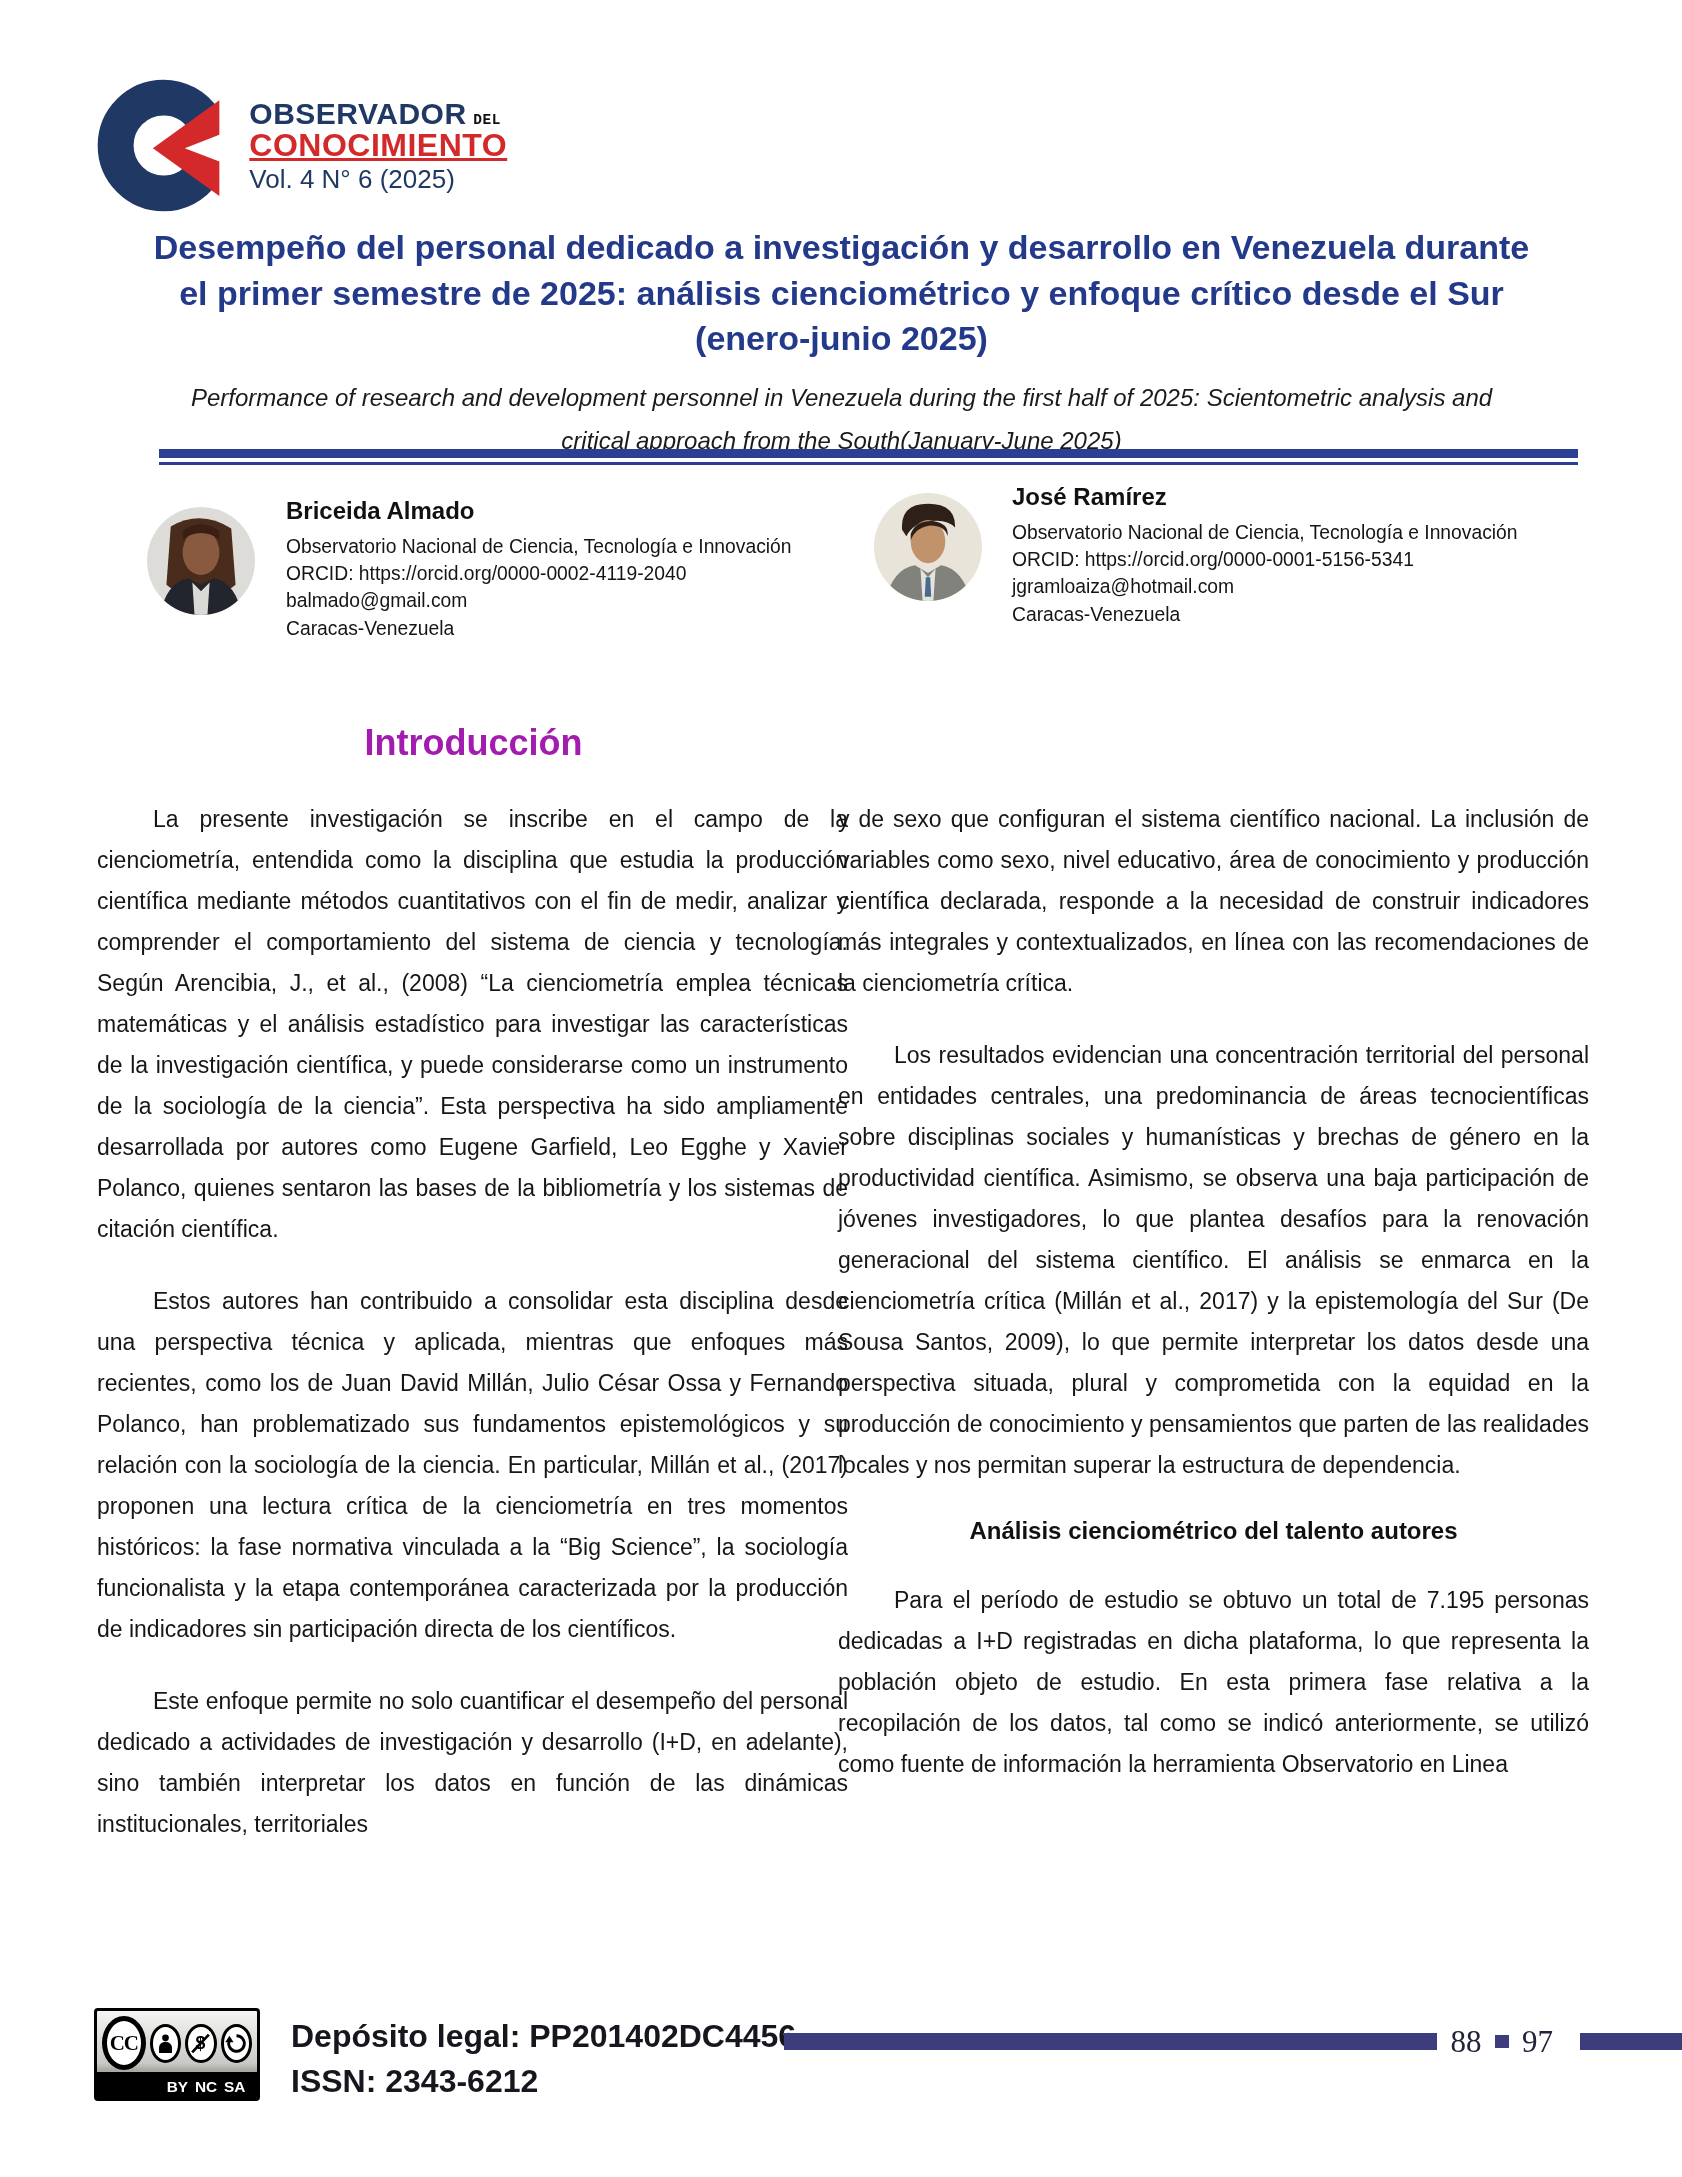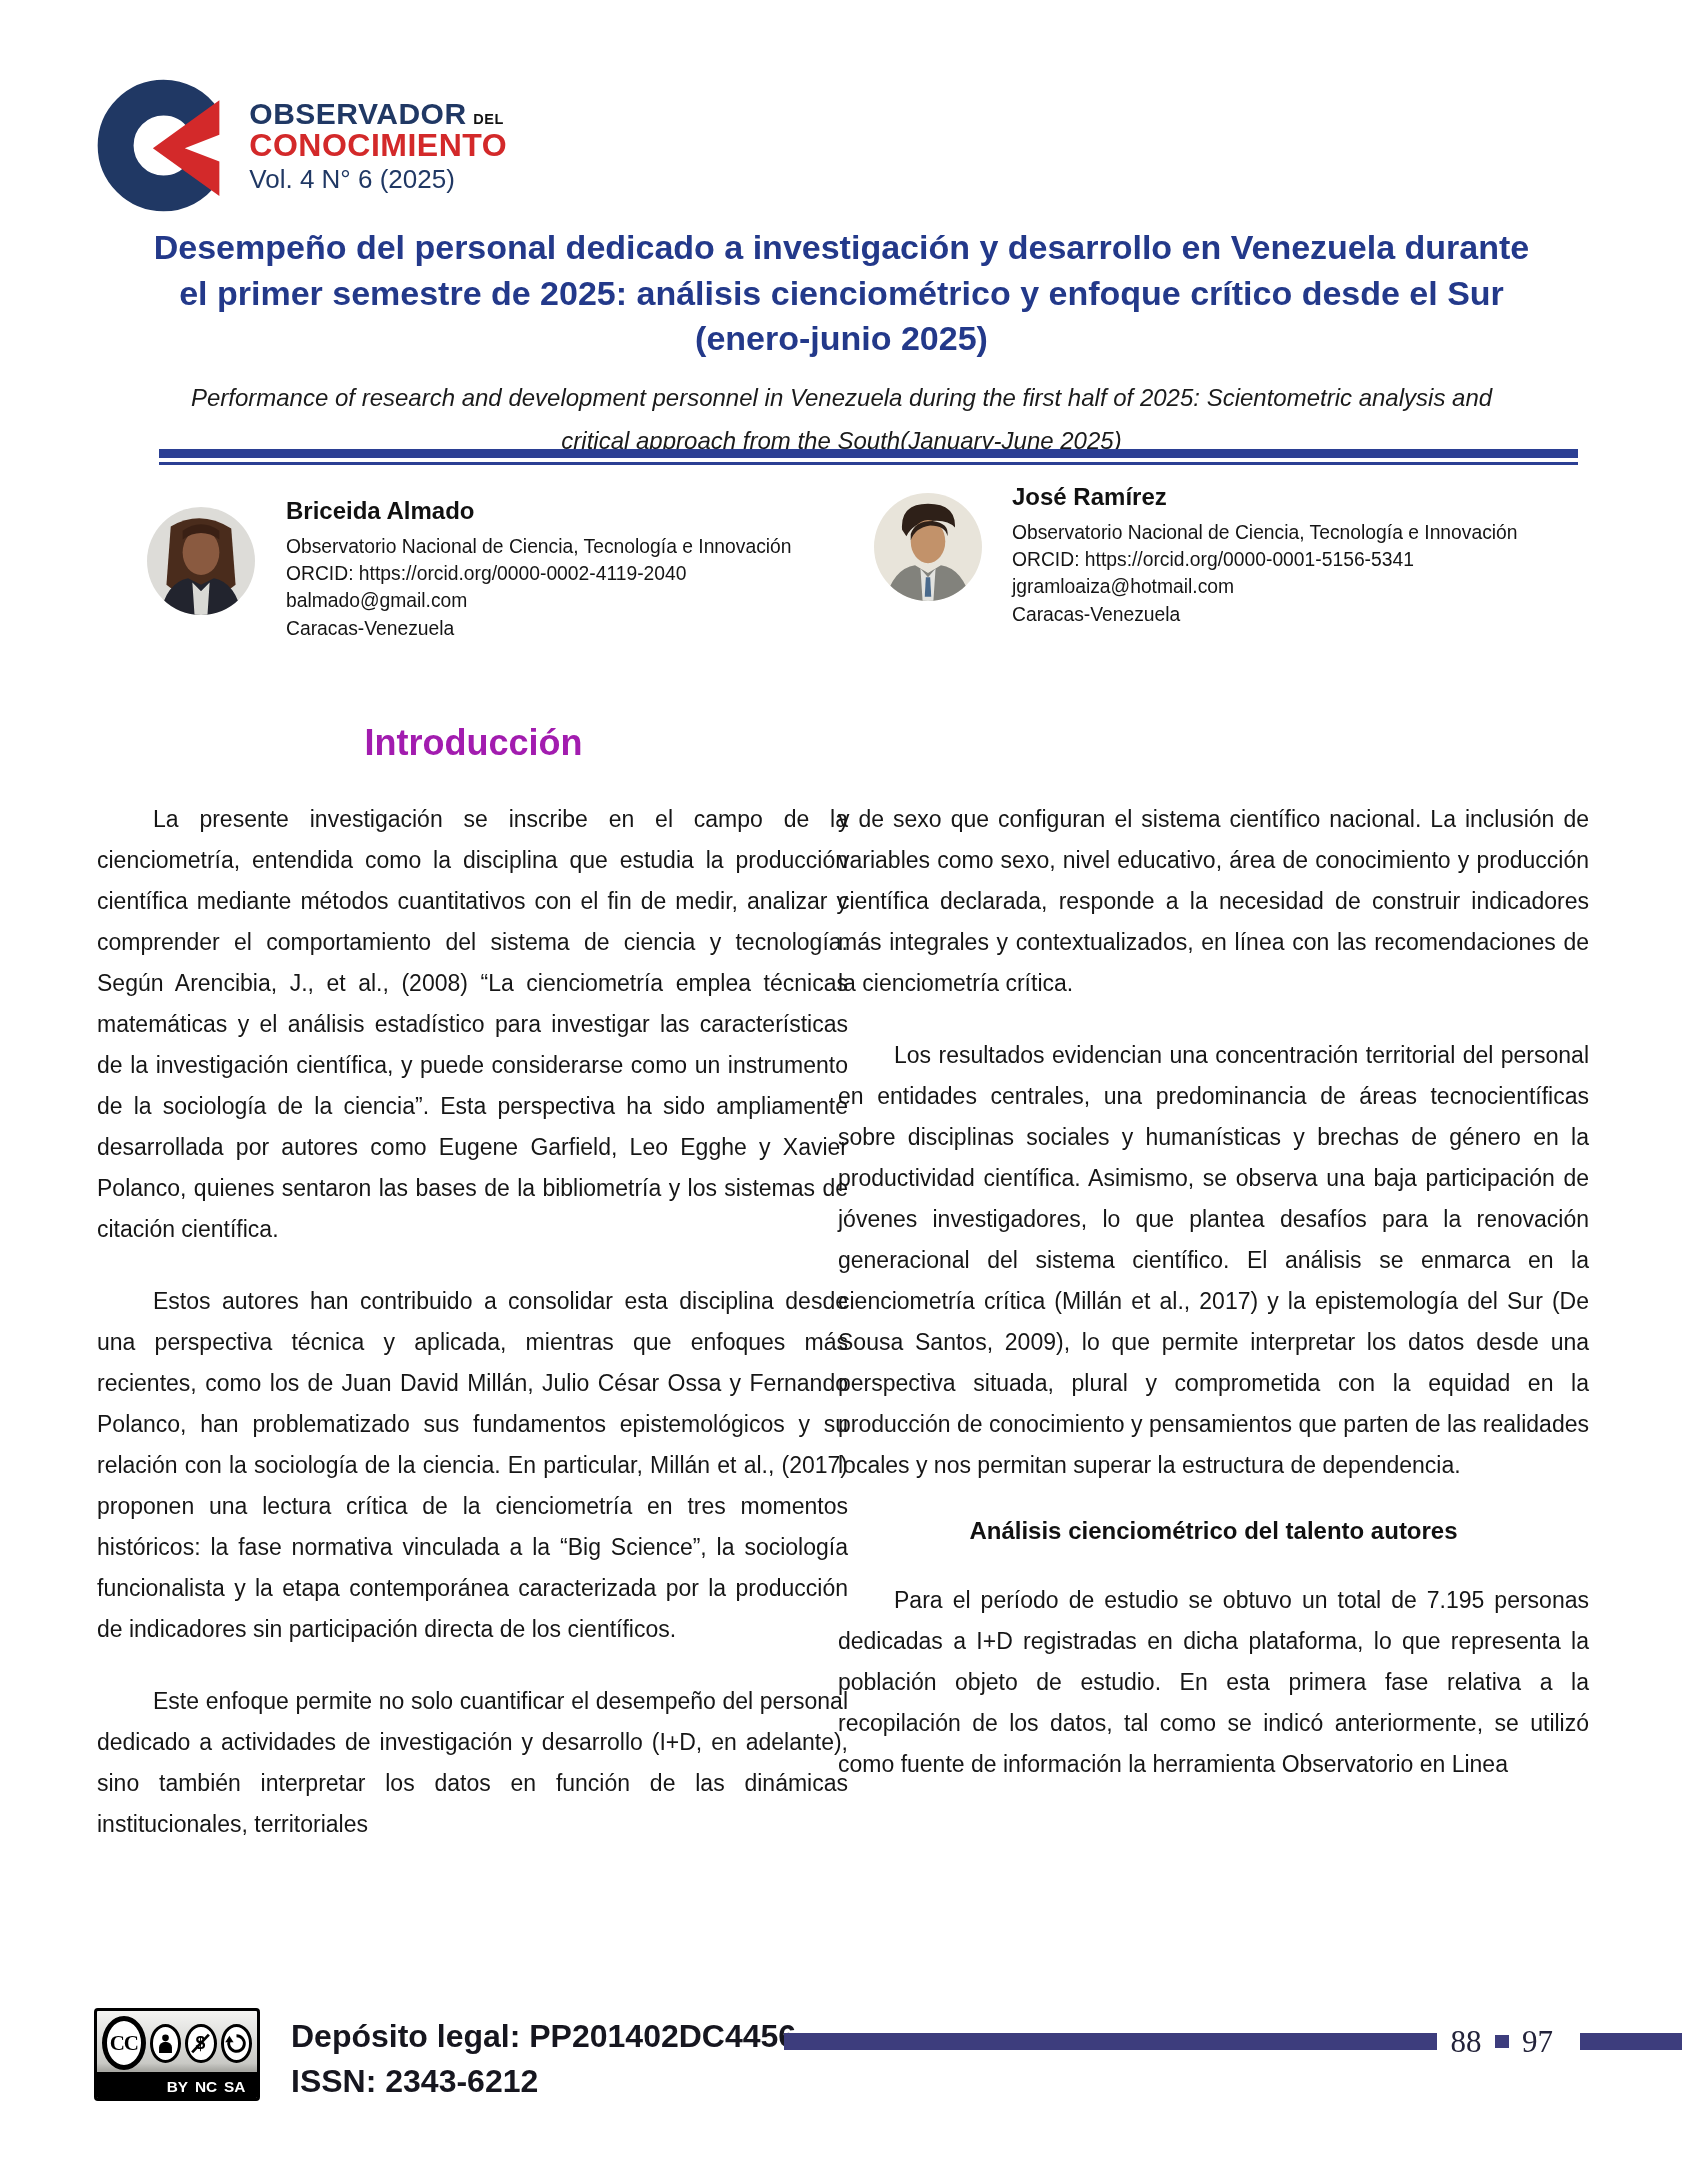--- a/index.html
+++ b/index.html
@@ -5,22 +5,22 @@
   html,body{margin:0;padding:0;background:#ffffff;}
   .page{
     position:relative;width:1683px;height:2177px;background:#ffffff;
     font-family:"Liberation Sans",sans-serif;color:#1a1a1a;overflow:hidden;
   }
   
   .logo-row{position:absolute;top:79px;left:97px;display:flex;align-items:center;gap:19.3px;}
   .logo-mark{width:133px;height:133px;flex:0 0 auto;}
   .logo-text{display:flex;flex-direction:column;line-height:1.04;}
   .logo-line1{font-weight:bold;font-size:30px;color:#203864;letter-spacing:0.5px;}
-  .logo-line1 .del{font-size:14.5px;color:#111111;margin-left:6.8px;letter-spacing:0.5px;}
-  .logo-line2{font-weight:bold;font-size:32px;color:#d3292a;letter-spacing:0.5px;}
+  .logo-line1 .del{font-size:14.5px;color:#111111;margin-left:6.8px;letter-spacing:0.5px;font-family:Liberation Mono, monospace;}
+  .logo-line2{font-weight:bold;font-size:32px;color:#d3292a;letter-spacing:0.5px;text-decoration:underline;}
   .logo-vol{font-size:26px;color:#203864;margin-top:3.9px;font-weight:500;}
   
   .title-es{
     position:absolute;top:225px;left:135px;width:1413px;text-align:center;
     color:#23398a;font-weight:bold;font-size:34px;line-height:1.34;
   }
   .title-en{
     position:absolute;top:377px;left:164px;width:1355px;text-align:center;
     font-style:italic;font-size:24px;line-height:1.78;color:#1b1b1b;
   }

